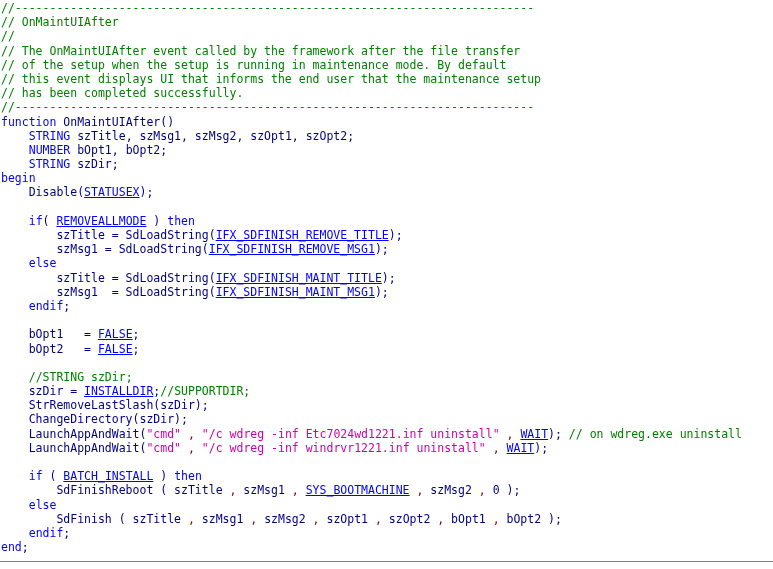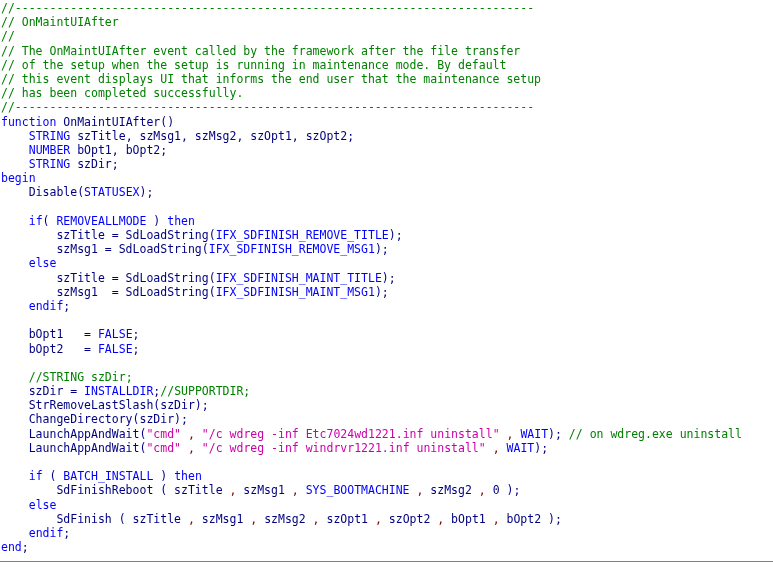--- a/index.html
+++ b/index.html
@@ -32,21 +32,21 @@
     padding-left: 1px;
   }
   .line {
     display: block;
     height: 14.2px;
     white-space: pre;
   }
   
   .tok-comment  { color: #008000; }
   .tok-keyword  { color: #0000ff; }
-  .tok-const    { color: #0000ff; }
+  .tok-const    { color: #0000ff; text-decoration: underline; }
   .tok-plain    { color: #000080; }
   .tok-string   { color: #cc00aa; }
   .tok-punct    { color: #800000; }
 
   
   .bottom-rule {
     position: absolute;
     left: 0;
     right: 0;
     bottom: 7px;

